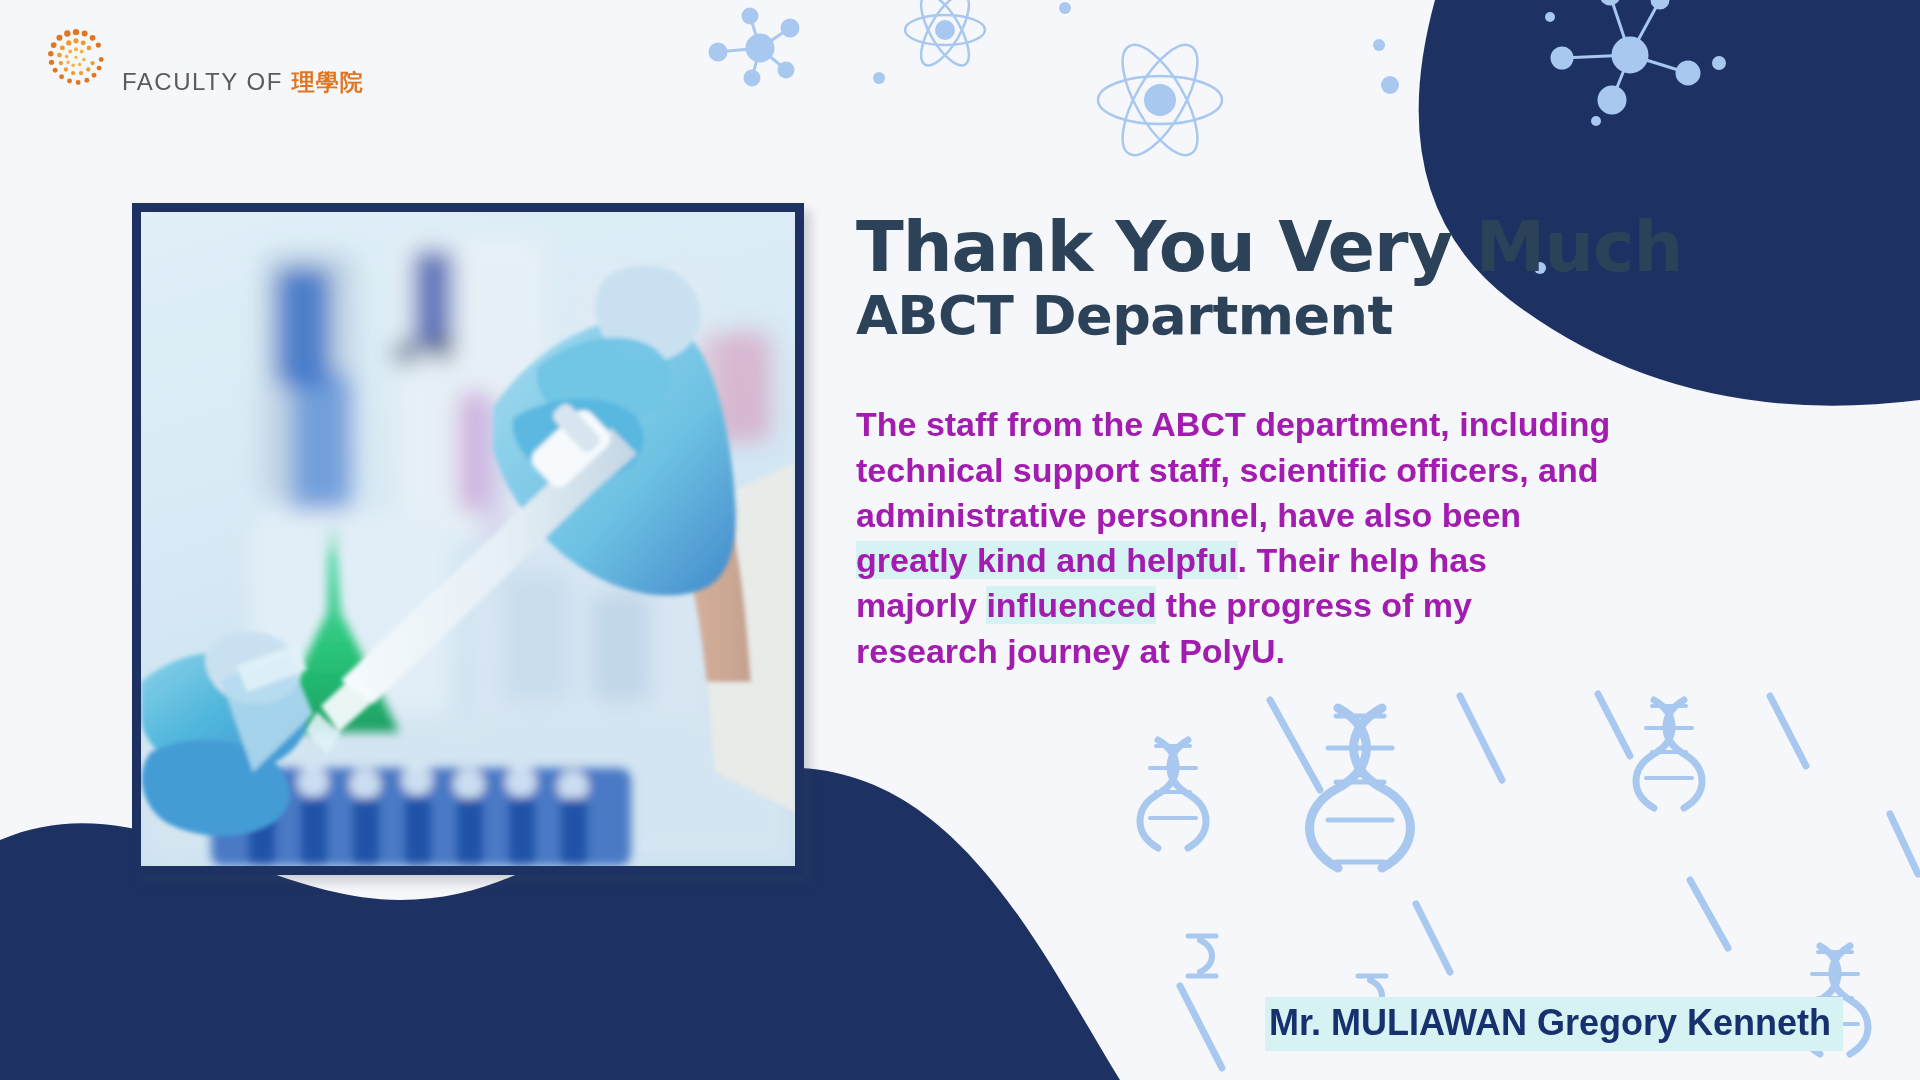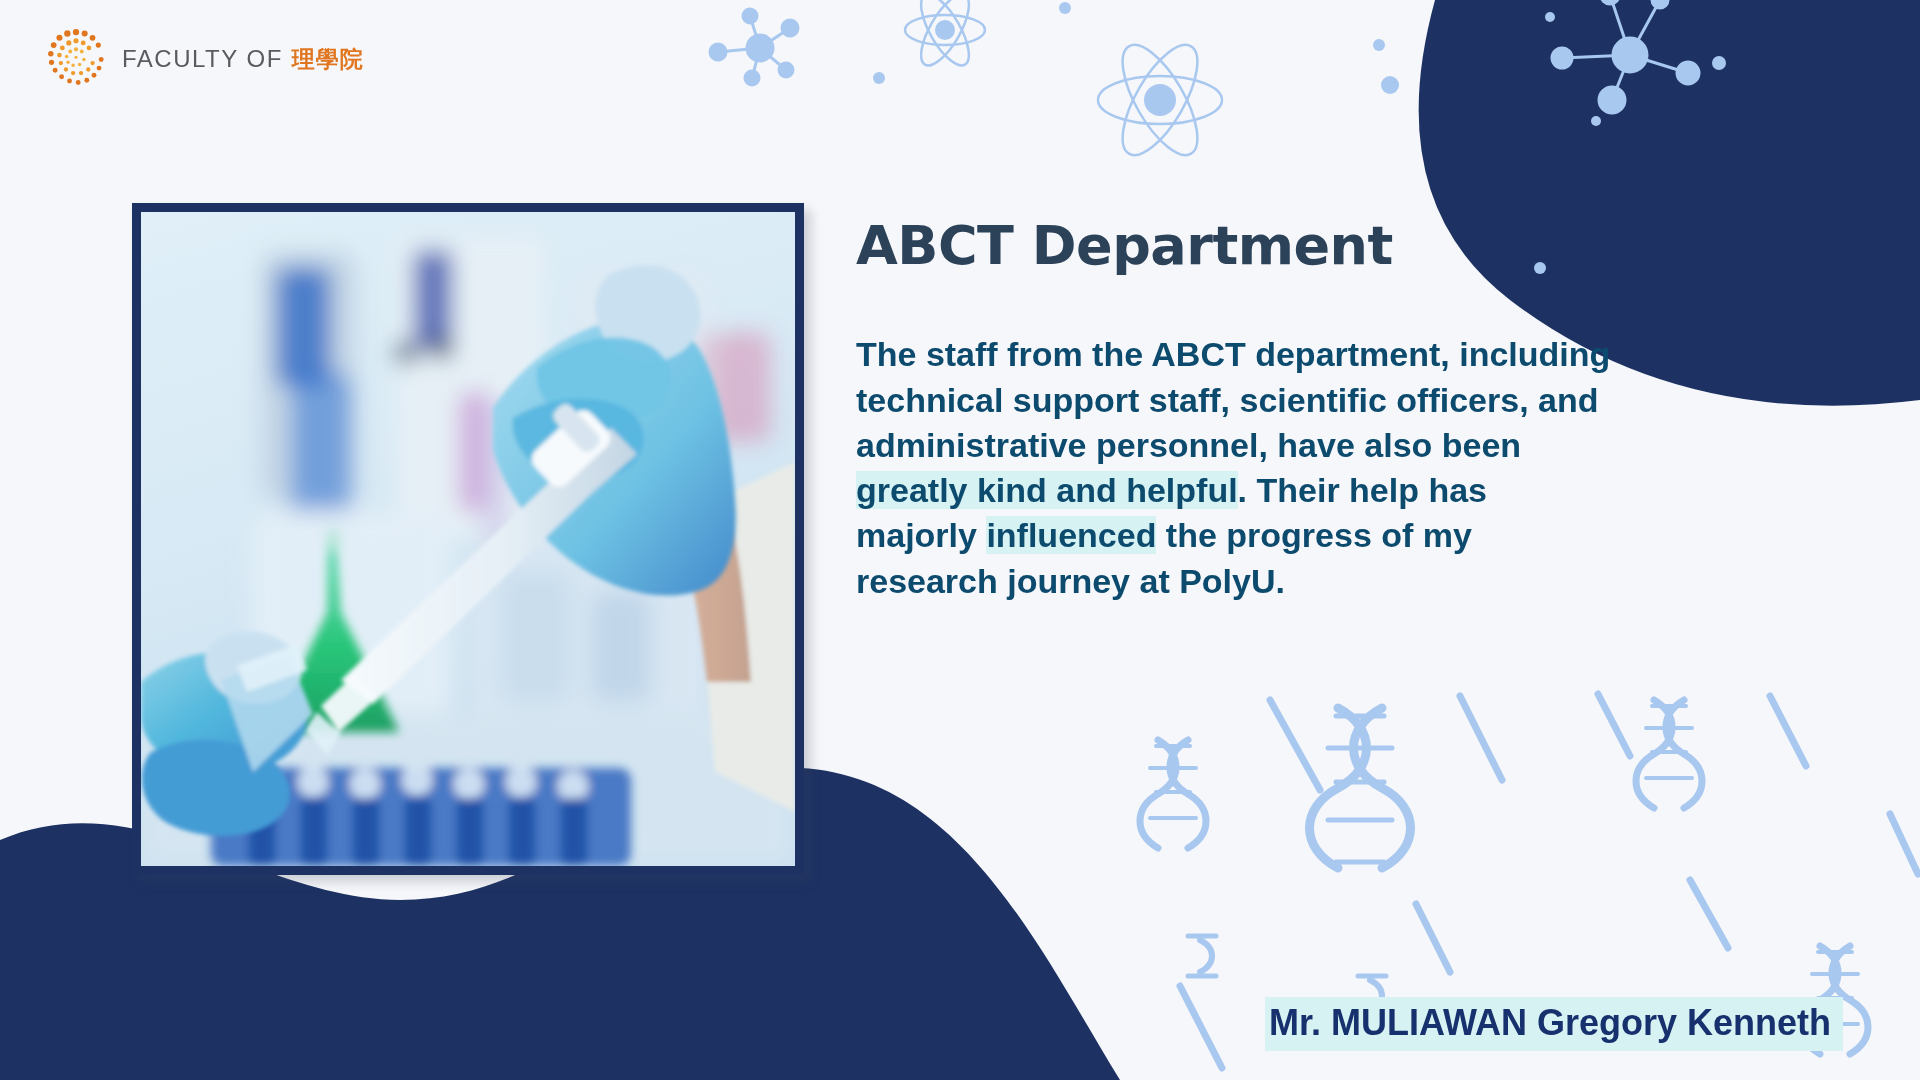--- a/index.html
+++ b/index.html
@@ -14,21 +14,21 @@
   
   .decor{position:absolute;inset:0;pointer-events:none;}
   .decor svg{position:absolute;}
 
   
   .corner-tr{top:0;right:0;}
   
   .wave-b{left:0;bottom:0;}
 
   
-  .logo{position:absolute;left:40px;top:22px;display:flex;align-items:flex-start;gap:10px;}
+  .logo{position:absolute;left:40px;top:22px;display:flex;align-items:flex-end;gap:10px;}
   .logo-mark{width:72px;height:72px;flex:0 0 auto;}
   .logo-text{display:flex;flex-direction:column;justify-content:center;line-height:1;}
   .logo-row1{display:flex;align-items:baseline;gap:9px;}
   .logo-faculty{
     font-size:24px;letter-spacing:1.5px;color:#5a5a5f;font-weight:400;
     font-family:"Liberation Sans",sans-serif;
   }
   .logo-cn{font-size:23px;color:#e0761f;font-weight:700;letter-spacing:1px;
     font-family:"DejaVu Sans",sans-serif;margin-top:26px;}
   .logo-science{
@@ -55,21 +55,21 @@
     letter-spacing:-1px;margin:0;white-space:nowrap;
   }
   .subhead{
     font-family:"DejaVu Sans","Liberation Sans",sans-serif;
     font-weight:700;font-size:54px;line-height:1.12;color:#2c4259;
     letter-spacing:-0.5px;margin:4px 0 7px 0;white-space:nowrap;
   }
   .body-text{
     margin:56px 0 0 0;
     font-family:"Liberation Sans","DejaVu Sans",sans-serif;
-    font-weight:700;font-size:34px;line-height:1.33;color:#0c4a6e;
+    font-weight:700;font-size:34px;line-height:1.33;color:#a21caf;
     max-width:760px;
   }
   .body-text .hl{background:#d6f2f2;box-decoration-break:clone;-webkit-box-decoration-break:clone;}
 
   
   .name-banner{
     position:absolute;left:1265px;top:997px;
     background:#d6f2f2;padding:5px 12px 7px 4px;
     font-family:"Liberation Sans","DejaVu Sans",sans-serif;
     font-weight:700;font-size:36px;color:#17306e;white-space:nowrap;
@@ -394,19 +394,20 @@
           <path d="M80 468 L148 444 L172 502 L112 560 Z" fill="#b9ddf0" opacity="0.85"></path>
           <path d="M96 454 L156 432 L166 458 L106 480 Z" fill="#e8f6fc" opacity="0.9"></path>
         </g>
 
         <rect width="654" height="654" fill="#7fb4e0" opacity="0.07"></rect>
       </svg>
     </div>
   </div>
 
   <div class="content">
+    <h1 class="headline">Thank You Very Much</h1>
     <h2 class="subhead">ABCT Department</h2>
     <p class="body-text"><span>The staff from the ABCT department, including technical support staff, scientific officers, and administrative personnel, have also been </span><span class="hl">greatly kind and helpful</span><span>. Their help has majorly </span><span class="hl">influenced</span><span> the progress of my research journey at PolyU.</span></p>
   </div>
 
   <div class="name-banner">Mr. MULIAWAN Gregory Kenneth</div>
 
 </div>
 
 </body></html>

